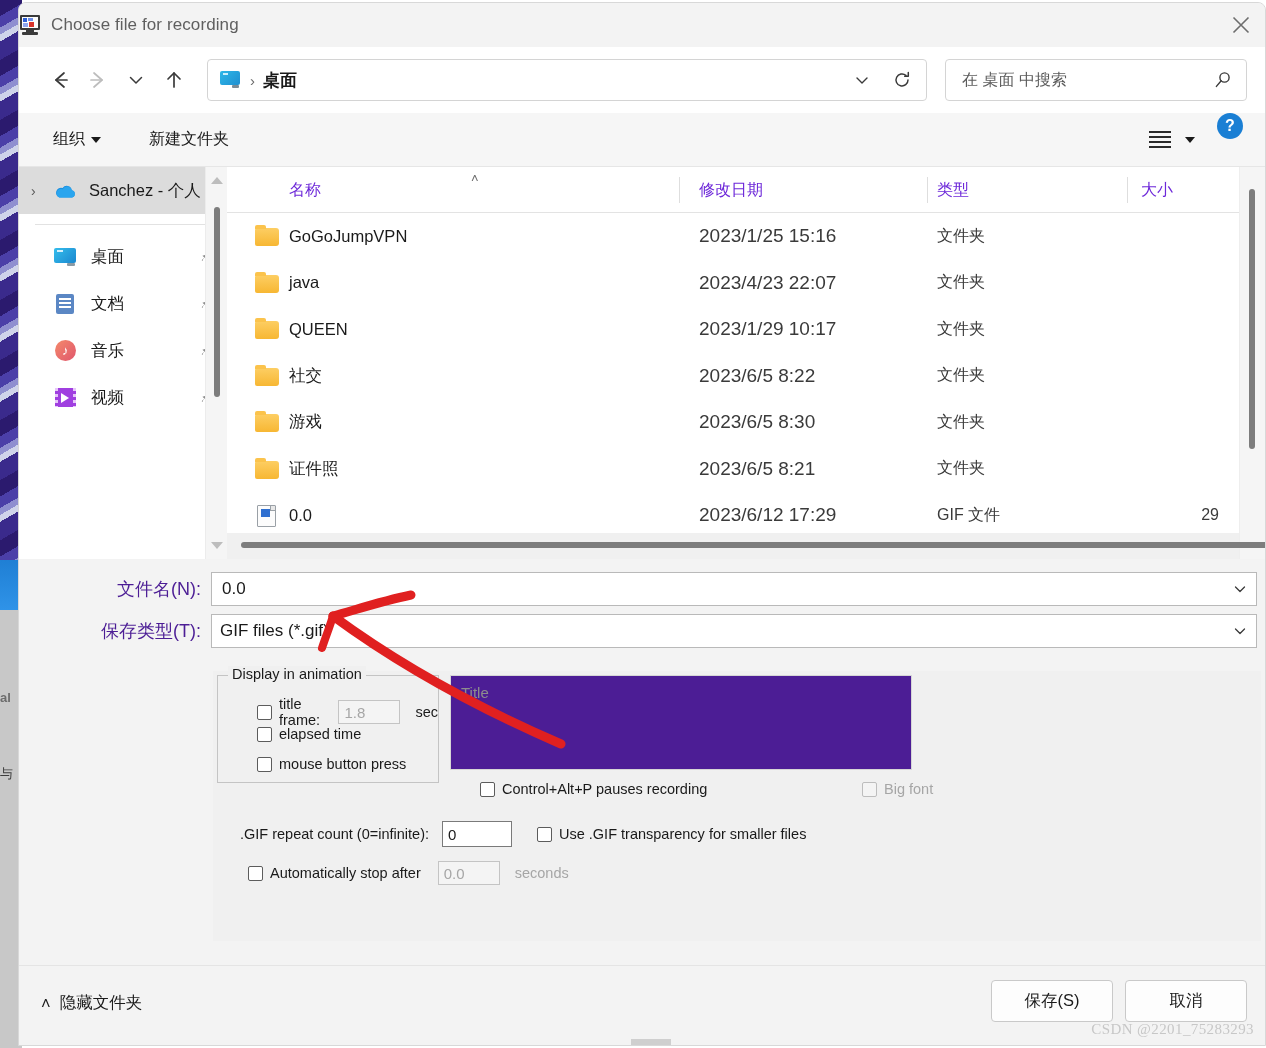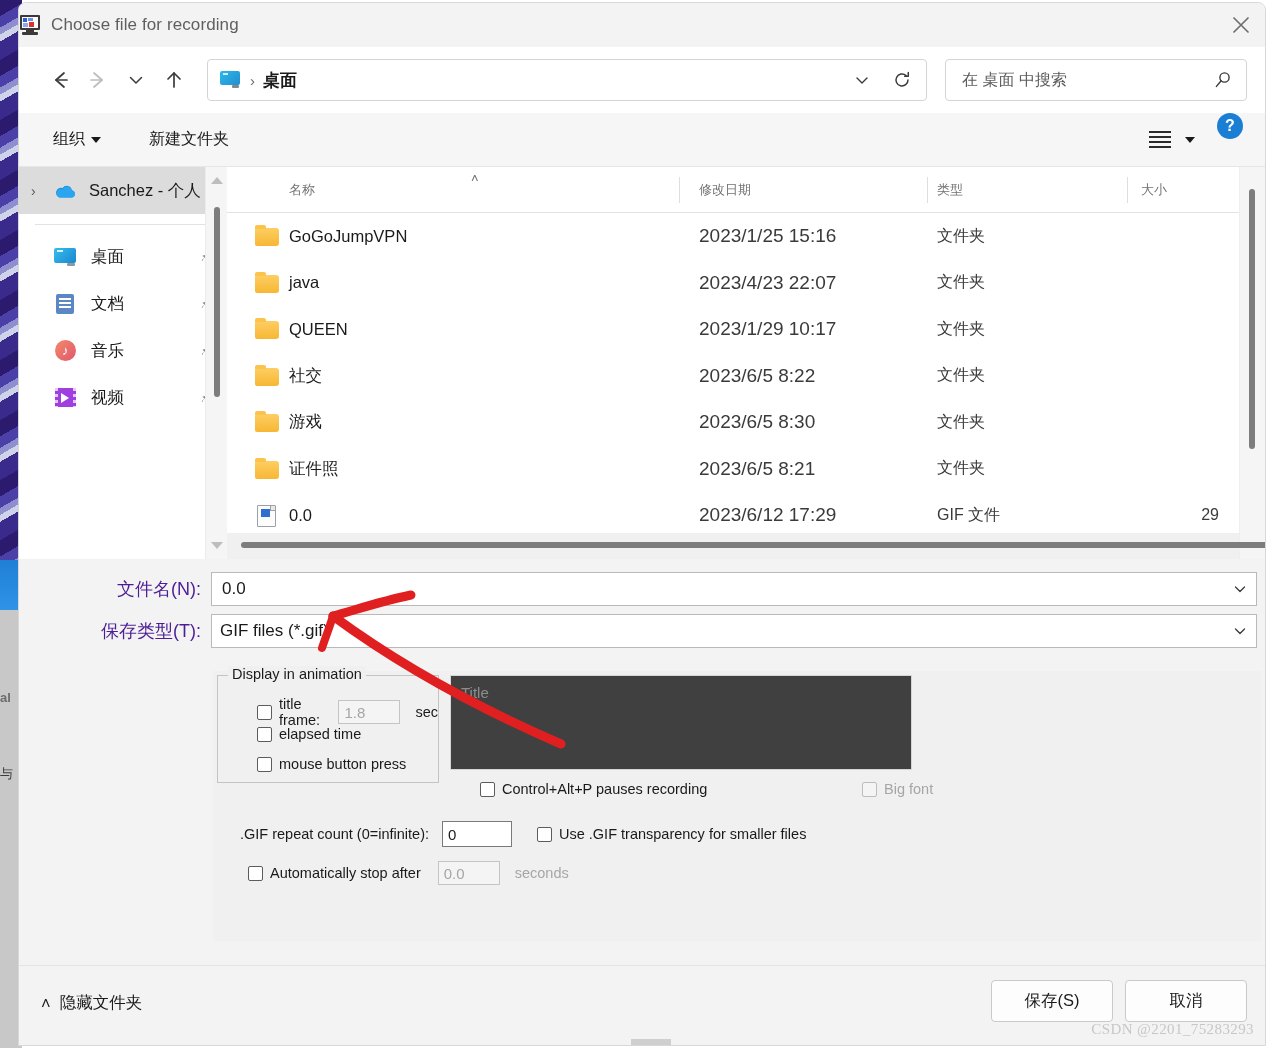--- a/index.html
+++ b/index.html
@@ -209,21 +209,21 @@
     position:absolute; left:8px; top:40px; width:6px; height:190px;
     background:#7d7d7d; border-radius:3px; cursor:pointer;
   }
 
   #list-pane { flex: 1 1 auto; position: relative; background: #fff; overflow: hidden; }
   #list-header {
     position: relative; height: 46px; border-bottom: 1px solid #e3e3e3; background: #fff;
   }
   .col-head {
     position: absolute; top: 0; height: 46px; display:flex; align-items:center;
-    font-size: 13px; color: #737373; cursor: pointer;
+    font-size: 16px; color: #6d28d9; cursor: pointer;
   }
   .col-div { position:absolute; top:10px; width:1px; height:26px; background:#dedede; }
   #sort-caret {
     position: absolute; left: 244px; top: 4px; font-size: 13px; color:#6a6a6a;
   }
   .file-row {
     position: relative; height: 46.5px; display: flex; align-items: center; cursor: pointer;
   }
   .fr-icon { position: absolute; left: 28px; width: 24px; height: 20px; }
   .folder-ic {
@@ -296,21 +296,21 @@
   .chkbox.dim { border-color:#bdbdbd; background:#f4f4f4; }
   .txt-dim { color: #a6a6a6; }
   .mini-input {
     width: 62px; height: 24px; border: 1px solid #c4c4c4; background: #f4f4f4;
     font-size: 15px; color:#a6a6a6; padding: 0 5px; font-family: inherit; outline:none;
   }
   .mini-input.active { background:#fff; border-color:#7a7a7a; color:#1a1a1a; }
 
   #title-preview {
     position: absolute; left: 237px; top: 4px; width: 462px; height: 95px;
-    border: 1px solid #d6d6d6; background: #404040;
+    border: 1px solid #d6d6d6; background: #4c1d95;
   }
   #title-preview-text {
     position: absolute; left: 10px; top: 8px; font-size: 15px; color: #8d8d8d;
   }
 
   
   #bottombar {
     position: absolute; left: 0; right: 0; bottom: 0; height: 80px;
     background: #f3f3f3; border-top: 1px solid #e4e4e4;
   }

